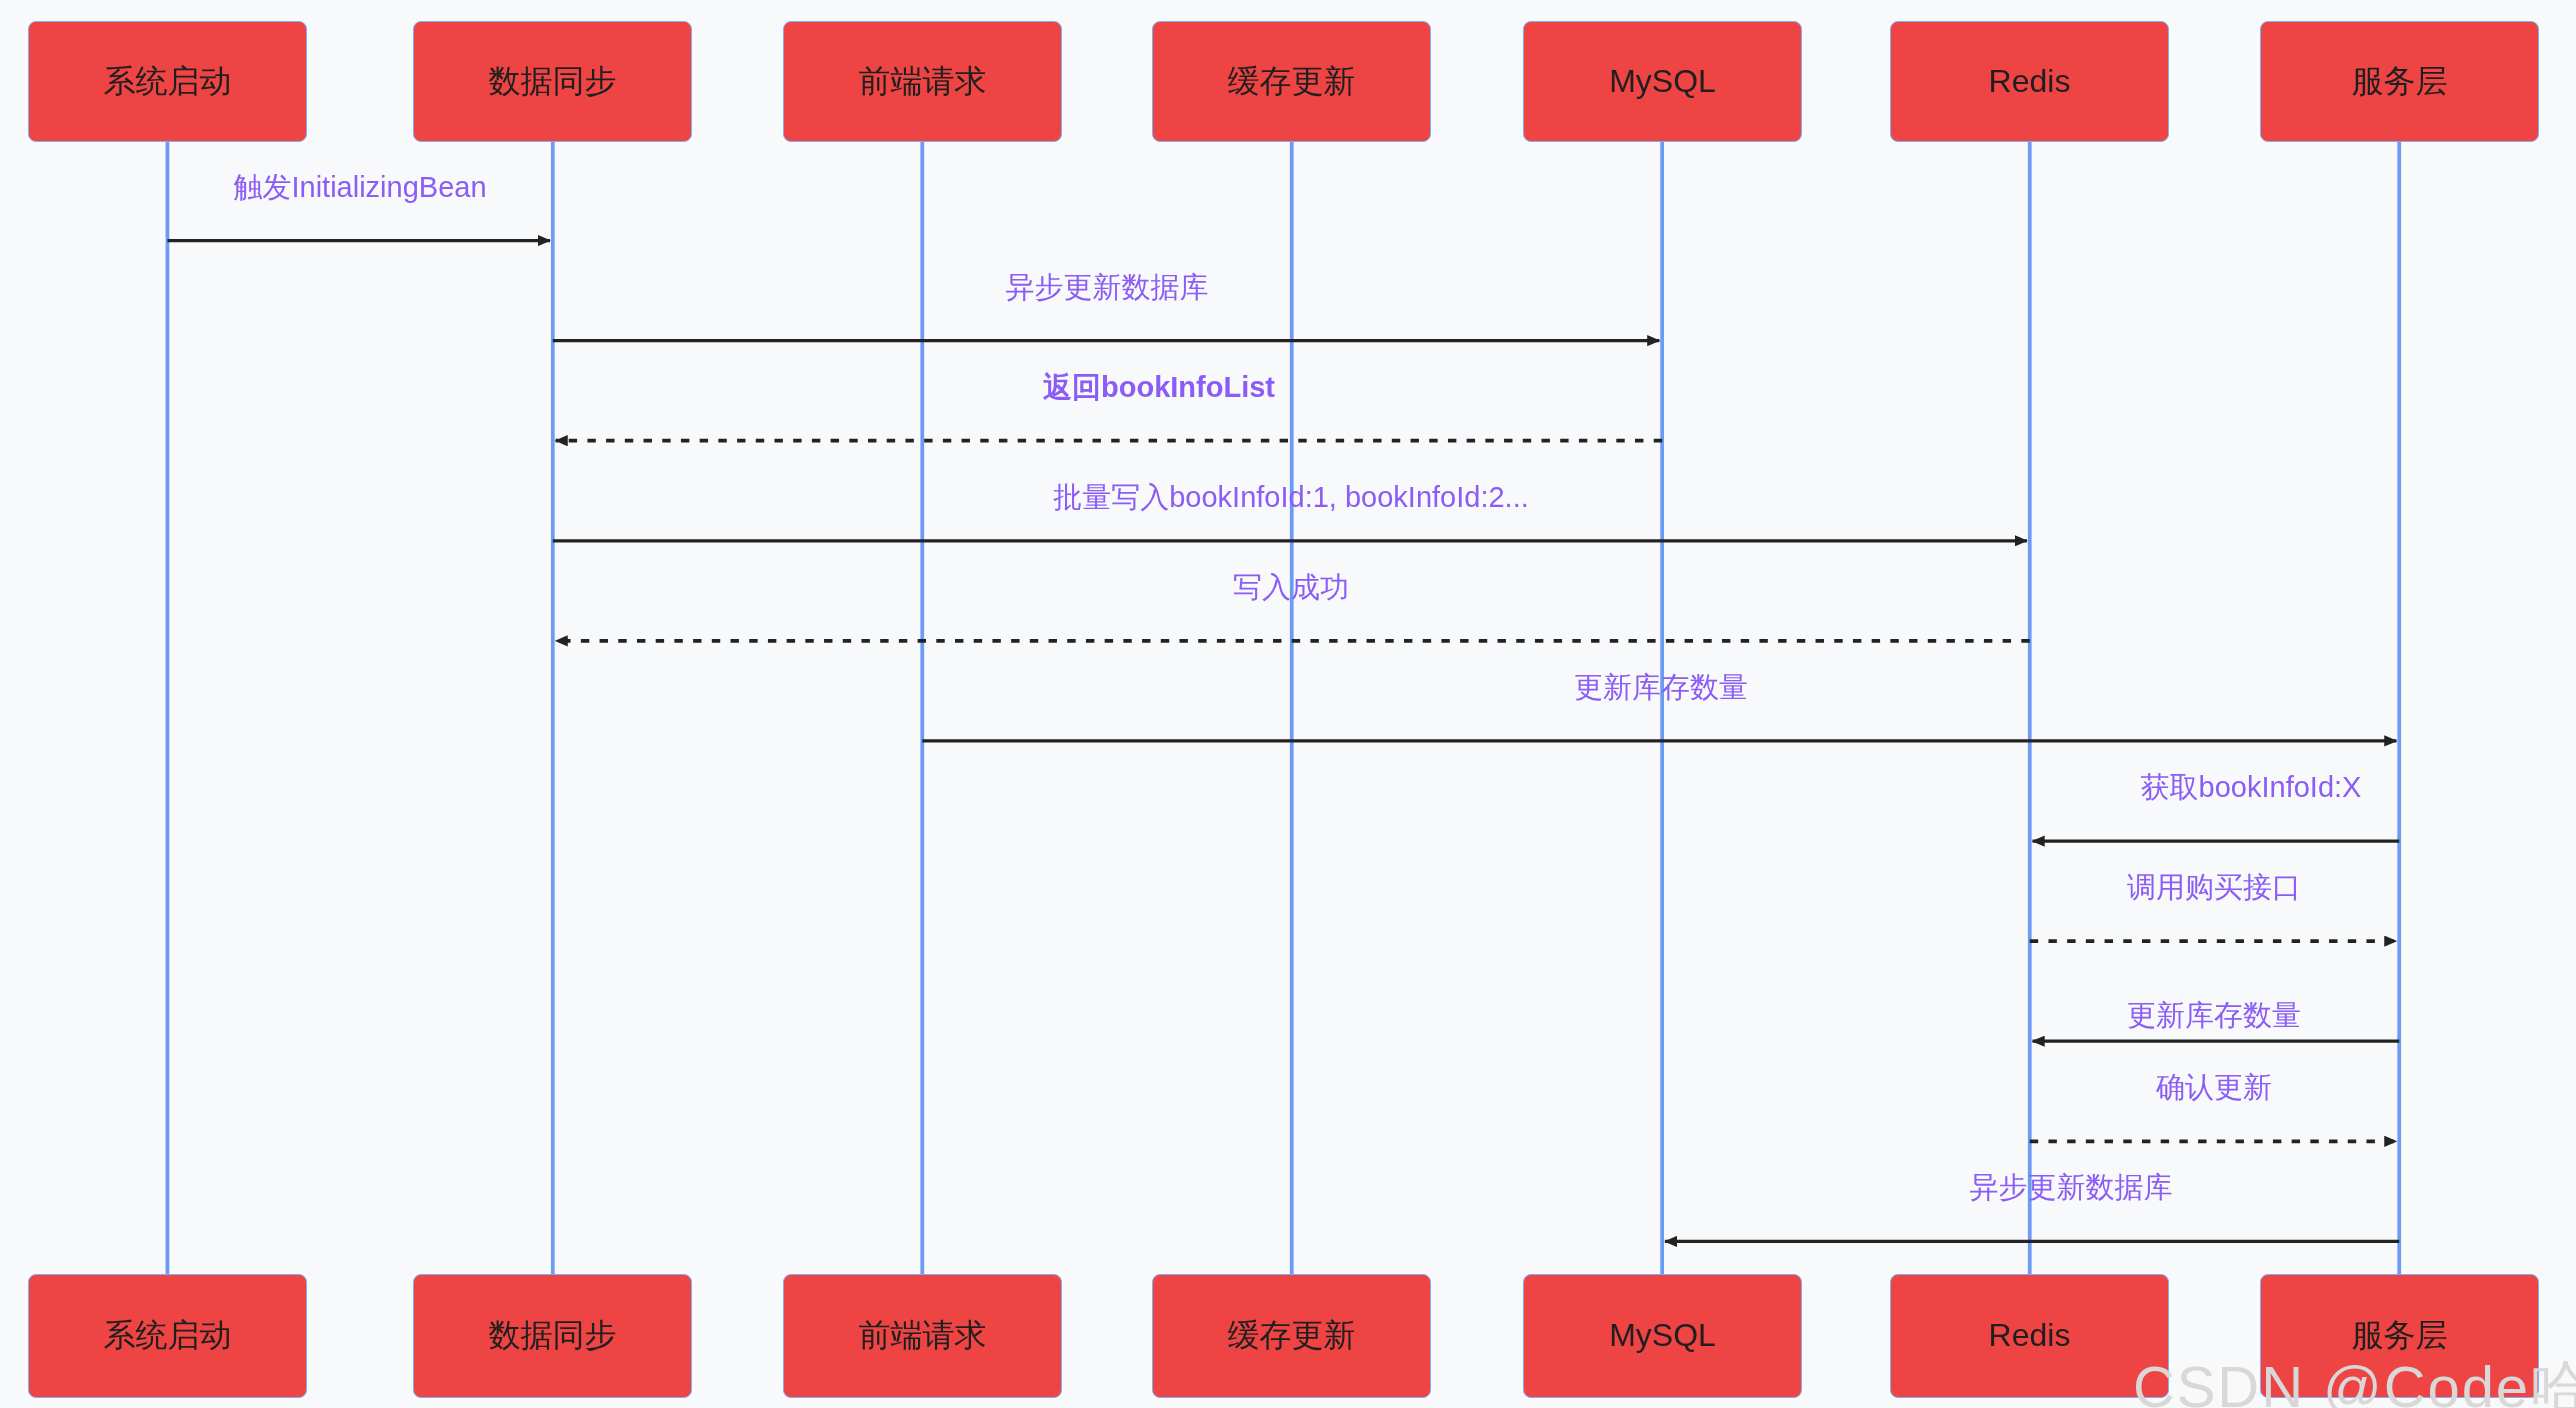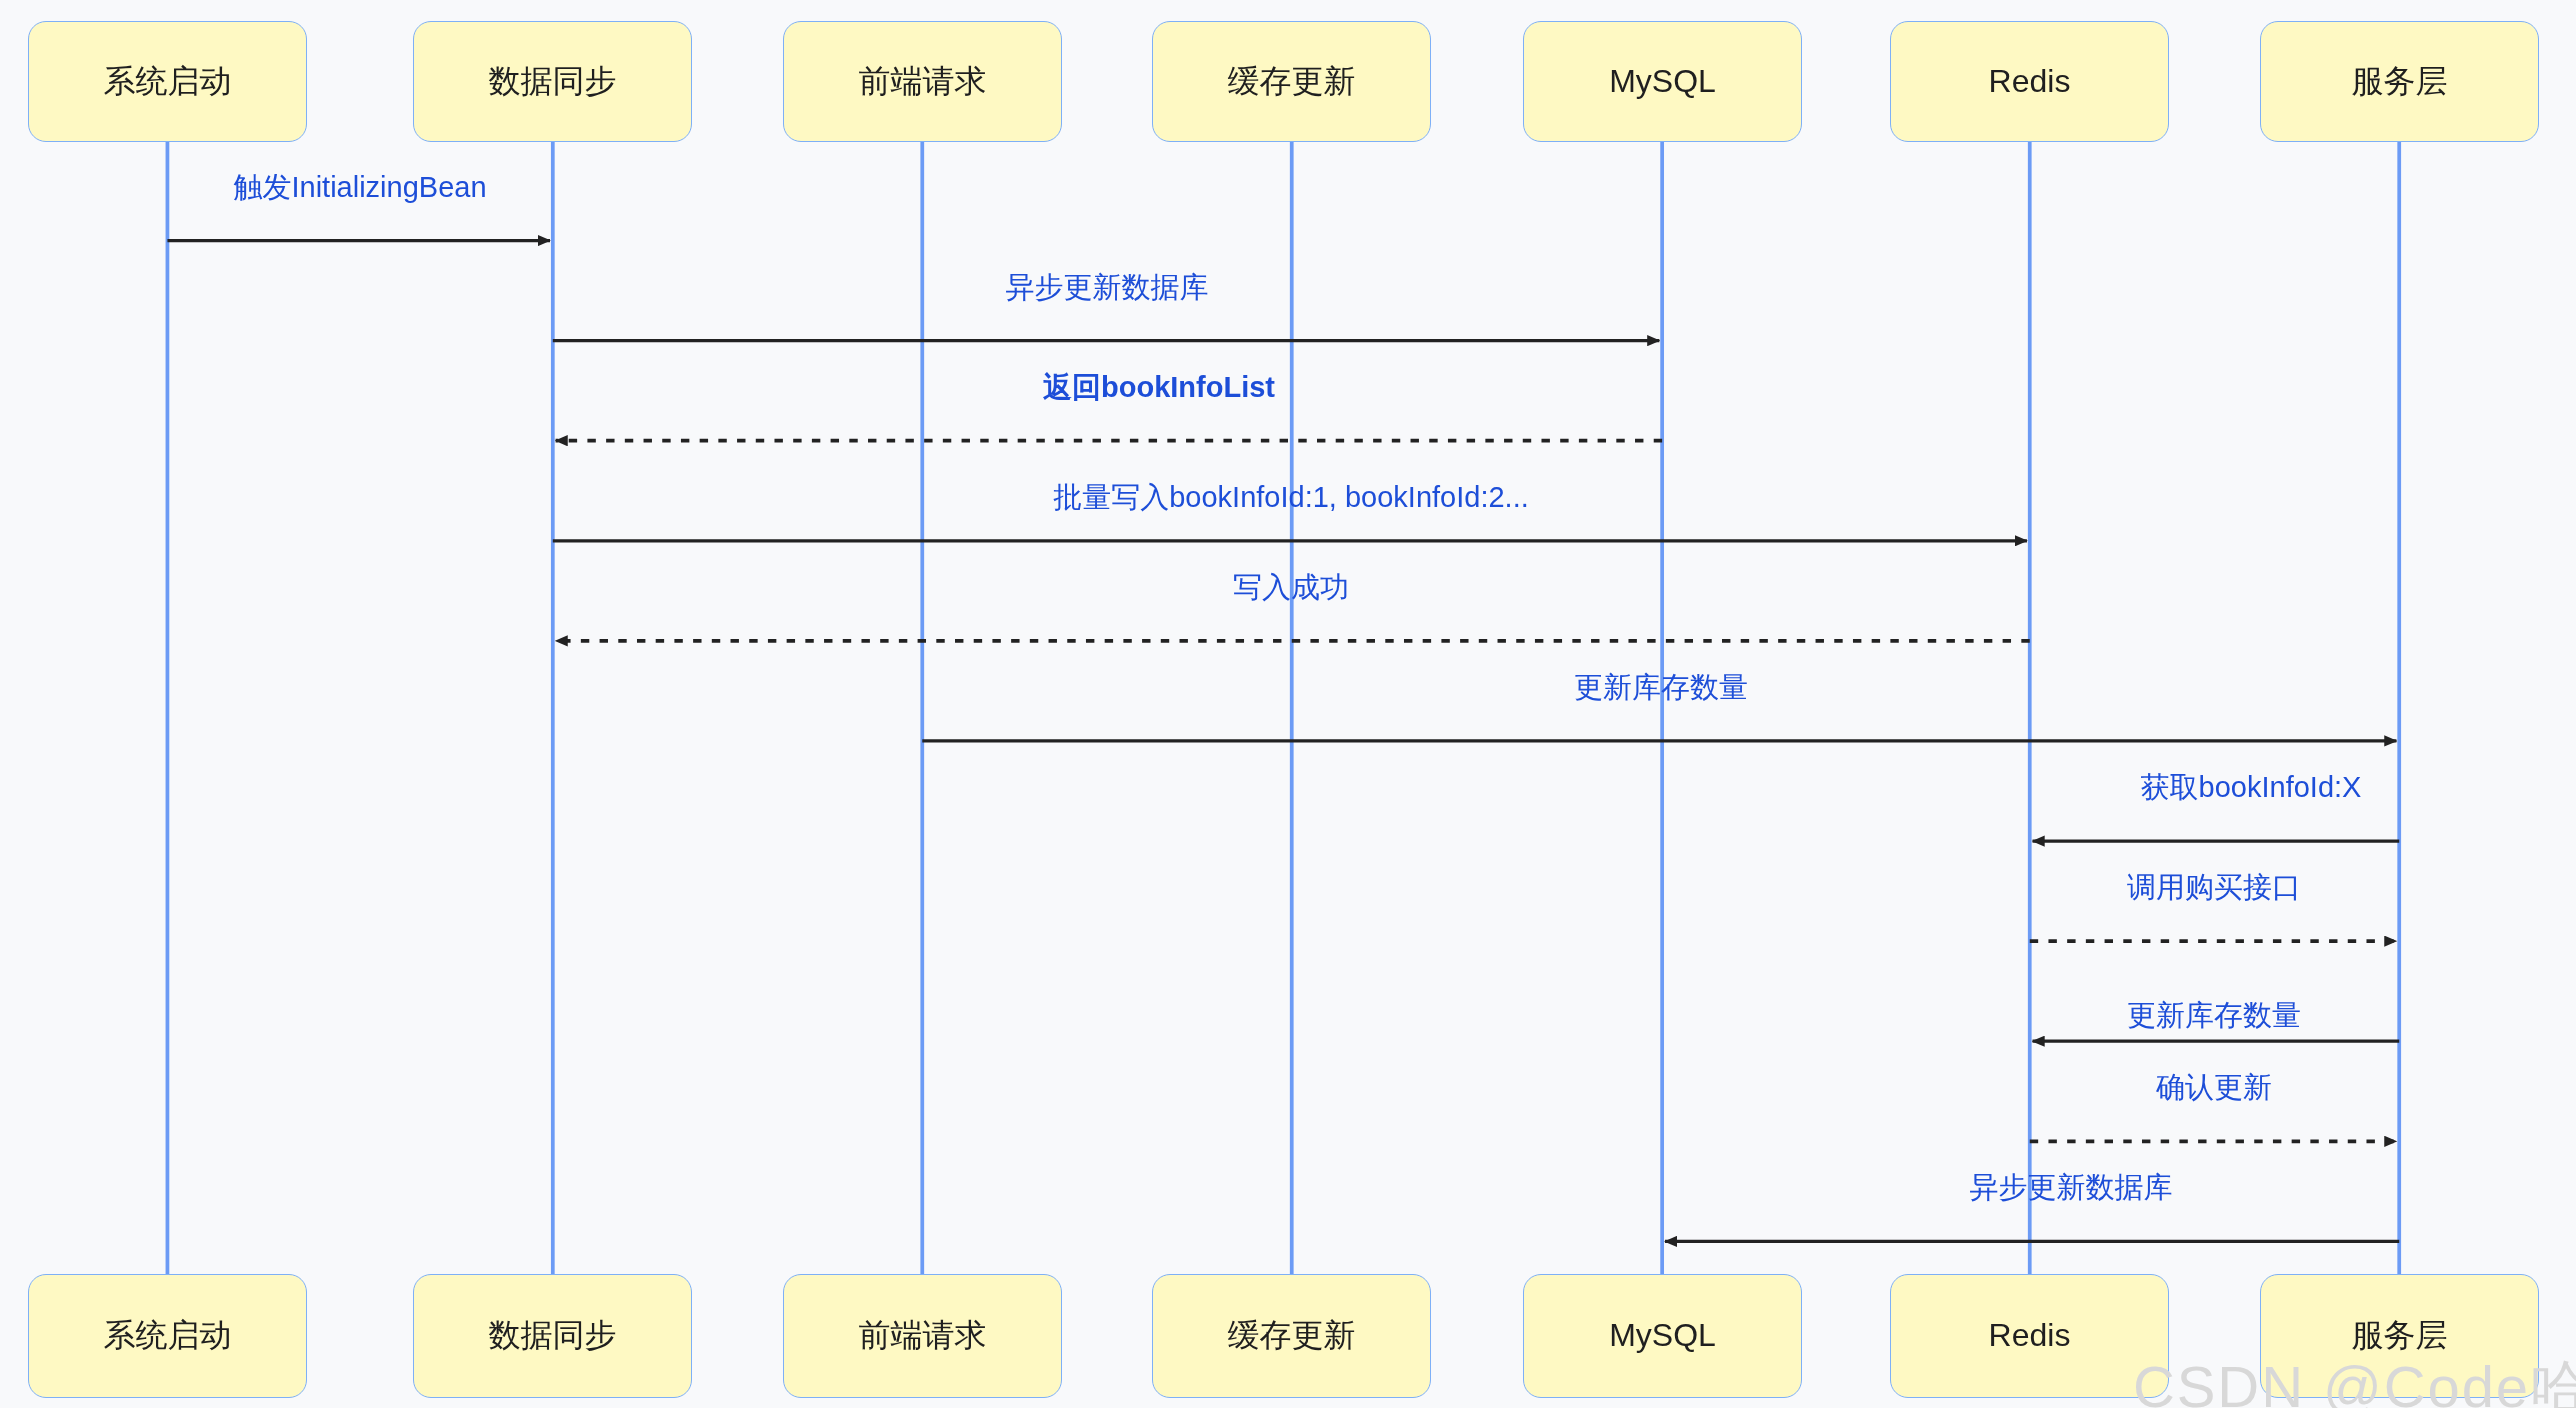--- a/index.html
+++ b/index.html
@@ -24,38 +24,38 @@
   .svg-layer {
     position: absolute;
     top: 0;
     left: 0;
     width: 2576px;
     height: 1409px;
   }
   .participant-box {
     position: absolute;
     box-sizing: border-box;
-    background: #fef9c3;
+    background: #ef4444;
     border: 1.9px solid #7eb0f7;
-    border-radius: 18px;
+    border-radius: 8px;
     display: flex;
     align-items: center;
     justify-content: center;
   }
   .participant-label {
     font-size: 32px;
     color: #1f1f1f;
     font-family: "Liberation Sans", "DejaVu Sans", sans-serif;
     line-height: 1.1;
     white-space: nowrap;
   }
   .msg-label {
     position: absolute;
     font-size: 29px;
-    color: #1d4ed8;
+    color: #8b5cf6;
     white-space: nowrap;
     transform: translate(-50%, -100%);
     font-family: "Liberation Sans", "DejaVu Sans", sans-serif;
   }
   .watermark {
     position: absolute;
     font-size: 58px;
     color: #d8d8d8;
     letter-spacing: 1.9px;
     white-space: nowrap;

